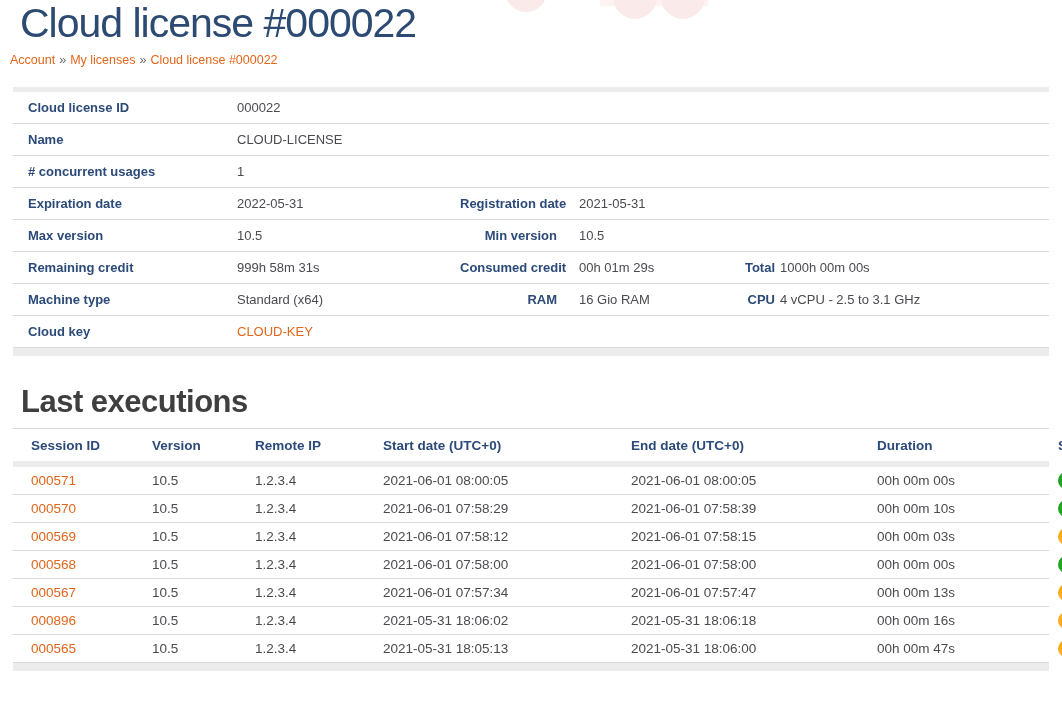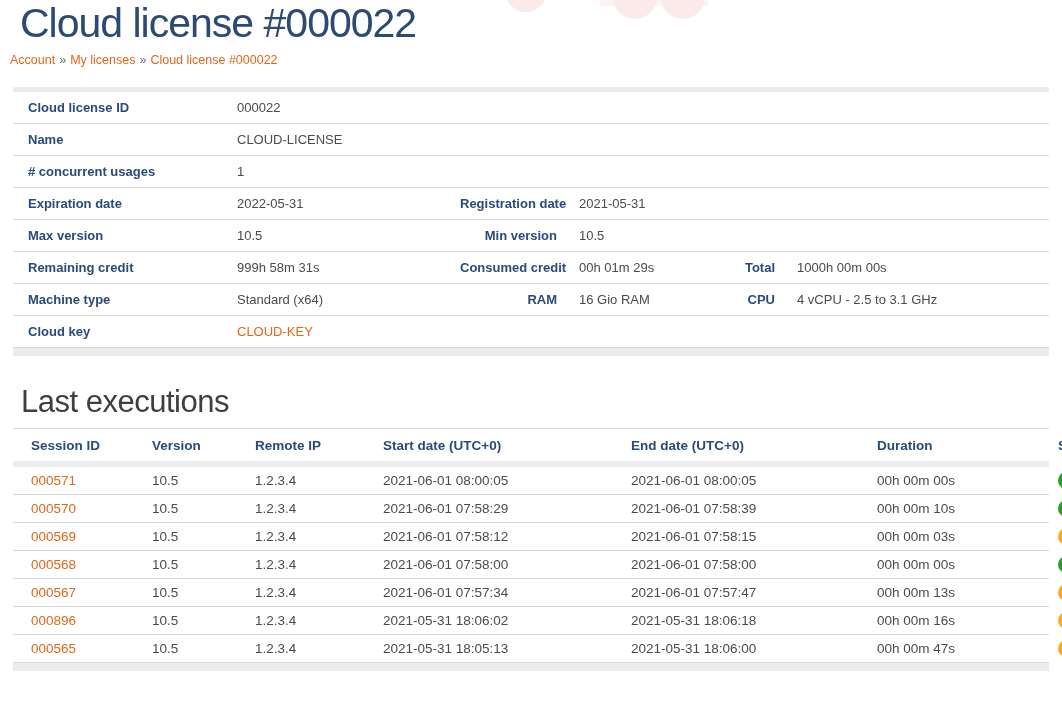--- a/index.html
+++ b/index.html
@@ -47,27 +47,27 @@
   .band.bottom{height:8px;}
   .drow{
     display:grid;grid-template-columns:224px 223px 97px 136px 82px 1fr;
     height:32px;align-items:center;border-bottom:1px solid var(--separator-gray);
     font-size:13px;
   }
   .dlabel{font-weight:bold;color:var(--label-navy);padding-left:15px;white-space:nowrap;}
   .dlabel.right{text-align:right;padding-left:0;}
   .dvalue{color:var(--text-gray);white-space:nowrap;}
   .dvalue.p4{padding-left:22px;}
-  .dvalue.p6{padding-left:22px;}
+  .dvalue.p6{padding-left:5px;}
   .dlink{color:var(--link-orange);text-decoration:none;cursor:pointer;}
 
   
   h2.exec-heading{
     margin:28px 0 0 21px;
-    font-size:31px;line-height:36px;font-weight:400;letter-spacing:-0.5px;
+    font-size:31px;line-height:36px;font-weight:700;letter-spacing:-0.5px;
     color:var(--heading-gray);
   }
   .exec{margin:8px 13px 0 13px;}
   .egrid{
     display:grid;grid-template-columns:105px 87px 112px 232px 230px 165px 68px 1fr;
     align-items:center;
     gap:16px;
   }
   .ehead{
     height:33px;border-top:1px solid var(--separator-gray);

